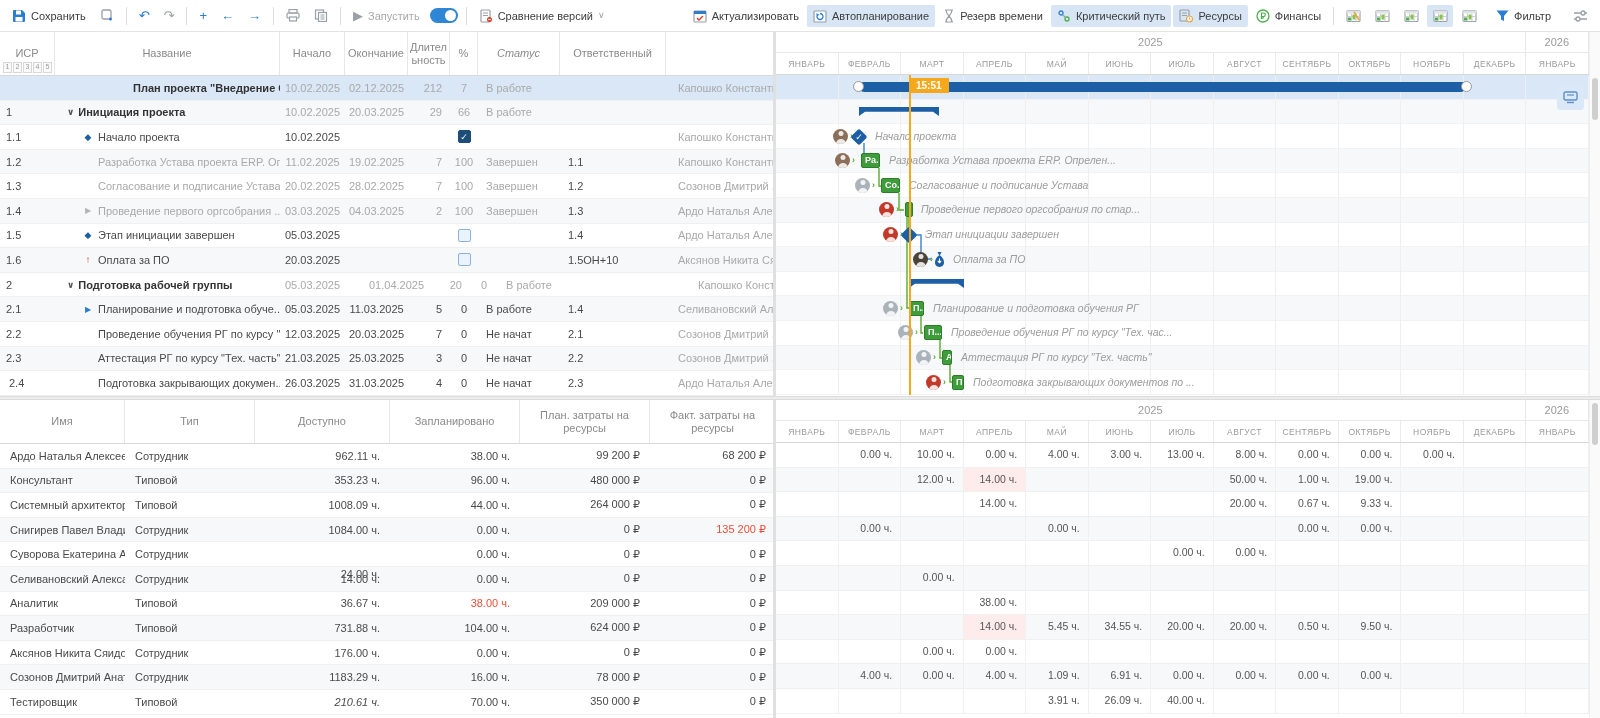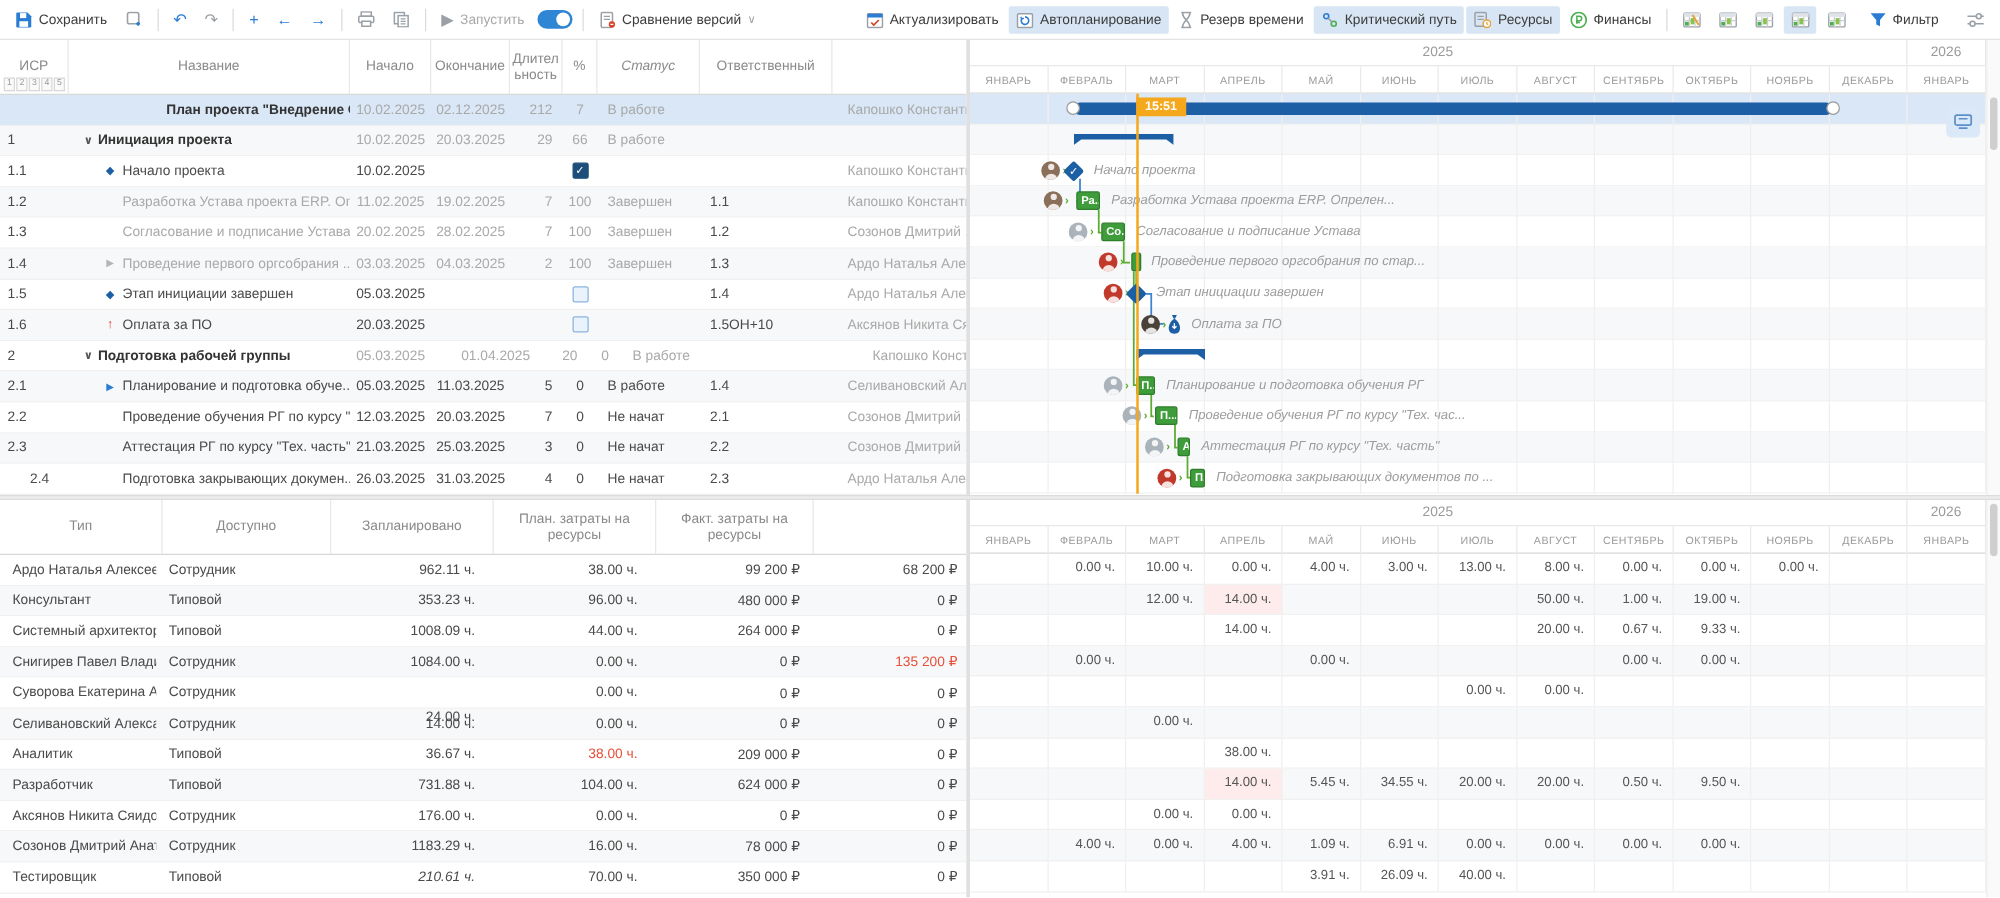--- a/index.html
+++ b/index.html
@@ -479,21 +479,21 @@
           </div>
           <div class="td c" style="width: 65px;">21.03.2025</div>
           <div class="td c" style="width: 63px;">25.03.2025</div>
           <div class="td r" style="width: 42px; padding-right: 8px;">3</div>
           <div class="td c" style="width: 28px;">0</div>
           <div class="td" style="width: 82px; padding-left: 8px;">Не начат</div>
           <div class="td" style="width: 110px; padding-left: 8px;">2.2</div>
           <div class="td muted" style="width: 106px; padding-left: 8px;">Созонов Дмитрий ...</div>
         </div>
         <div class="trow">
-          <div class="td" style="width: 55px; padding-left: 24px;">2.4</div>
+          <div class="td" style="width: 55px; padding-left: 9px;">2.4</div>
           <div class="td" style="width: 225px; padding-left: 26px;">
             <span class="row-icon"></span>
             <span>Подготовка закрывающих докумен...</span>
           </div>
           <div class="td c" style="width: 65px;">26.03.2025</div>
           <div class="td c" style="width: 63px;">31.03.2025</div>
           <div class="td r" style="width: 42px; padding-right: 8px;">4</div>
           <div class="td c" style="width: 28px;">0</div>
           <div class="td" style="width: 82px; padding-left: 8px;">Не начат</div>
           <div class="td" style="width: 110px; padding-left: 8px;">2.3</div>
@@ -630,20 +630,21 @@
         <div class="vthumb" style="top:46px"></div>
       </div>
   </div>
 </div>
 
 <div class="splitter-h"></div>
 
 <div class="bottom">
   <div class="left-pane">
     <div class="thead" id="res-head">
+        <div class="th" style="width: 125px;">Имя</div>
         <div class="th" style="width: 130px;">Тип</div>
         <div class="th" style="width: 135px;">Доступно</div>
         <div class="th" style="width: 130px;">Запланировано</div>
         <div class="th" style="width: 130px;">План. затраты на ресурсы</div>
         <div class="th" style="width: 126px;">Факт. затраты на ресурсы</div>
       </div>
     <div id="res-body">
         <div class="trow">
           <div class="td" style="width: 125px; padding-left: 10px;">Ардо Наталья Алексеев</div>
           <div class="td" style="width: 130px; padding-left: 10px;">Сотрудник</div>

